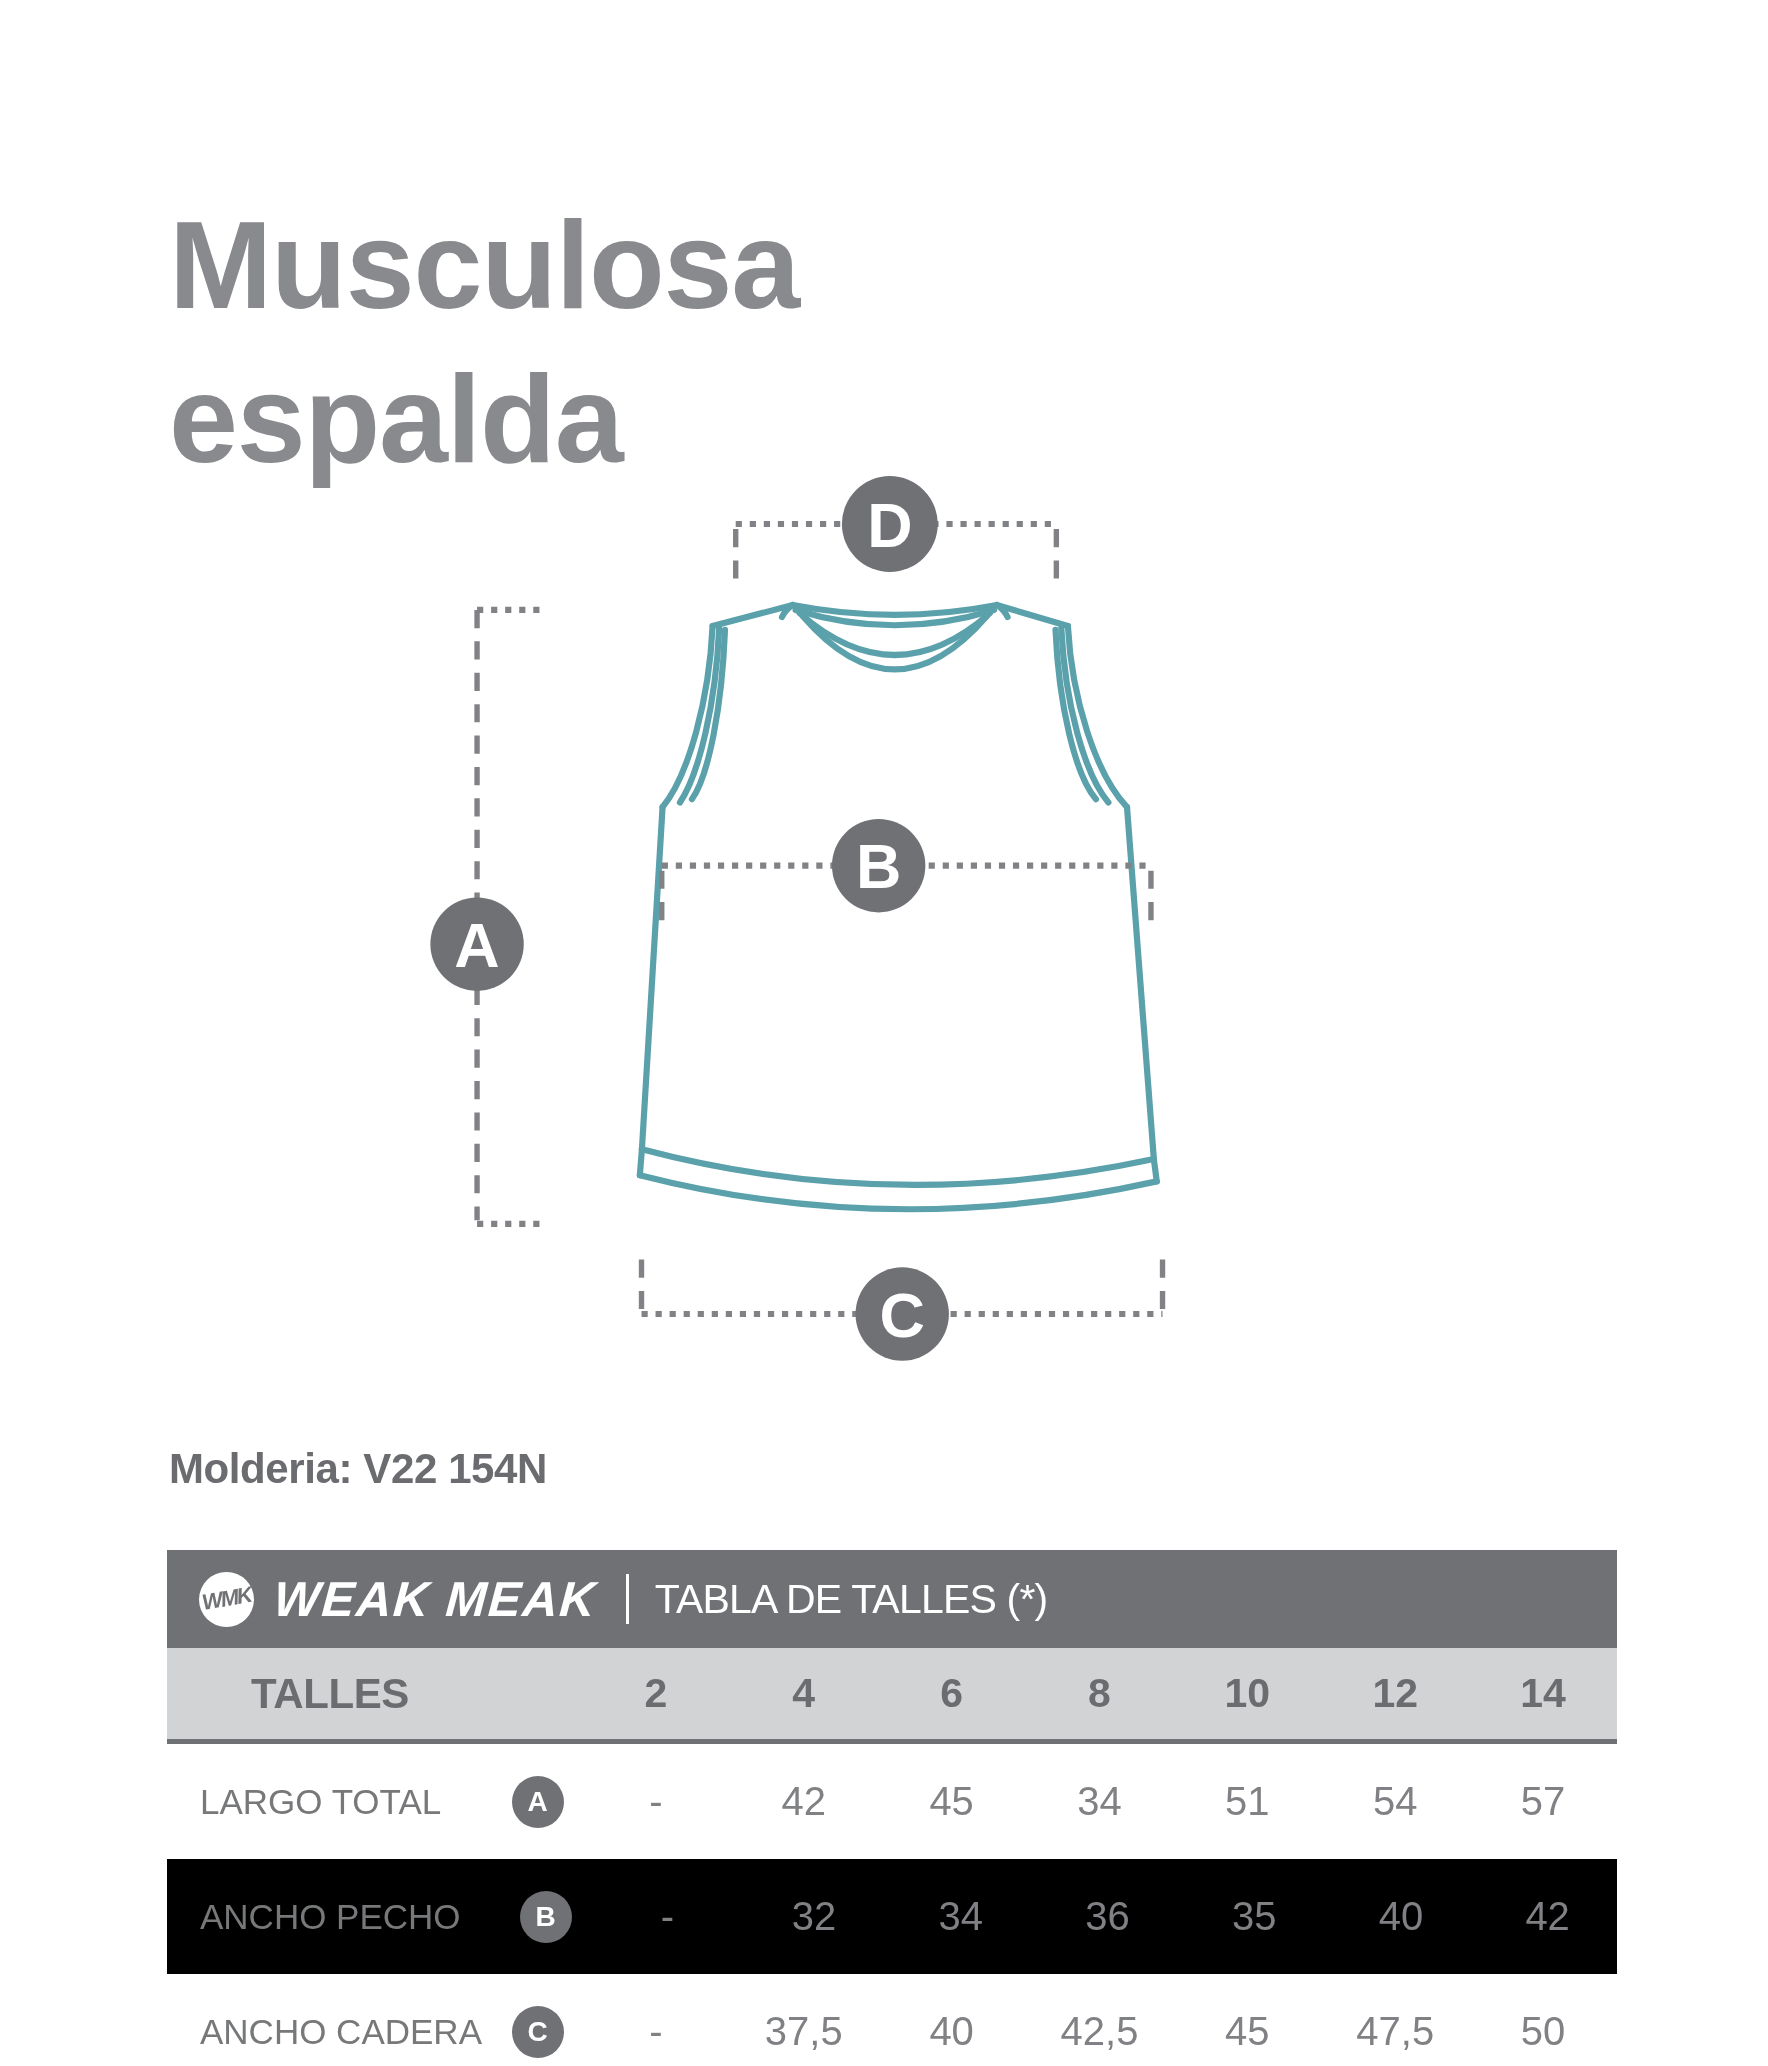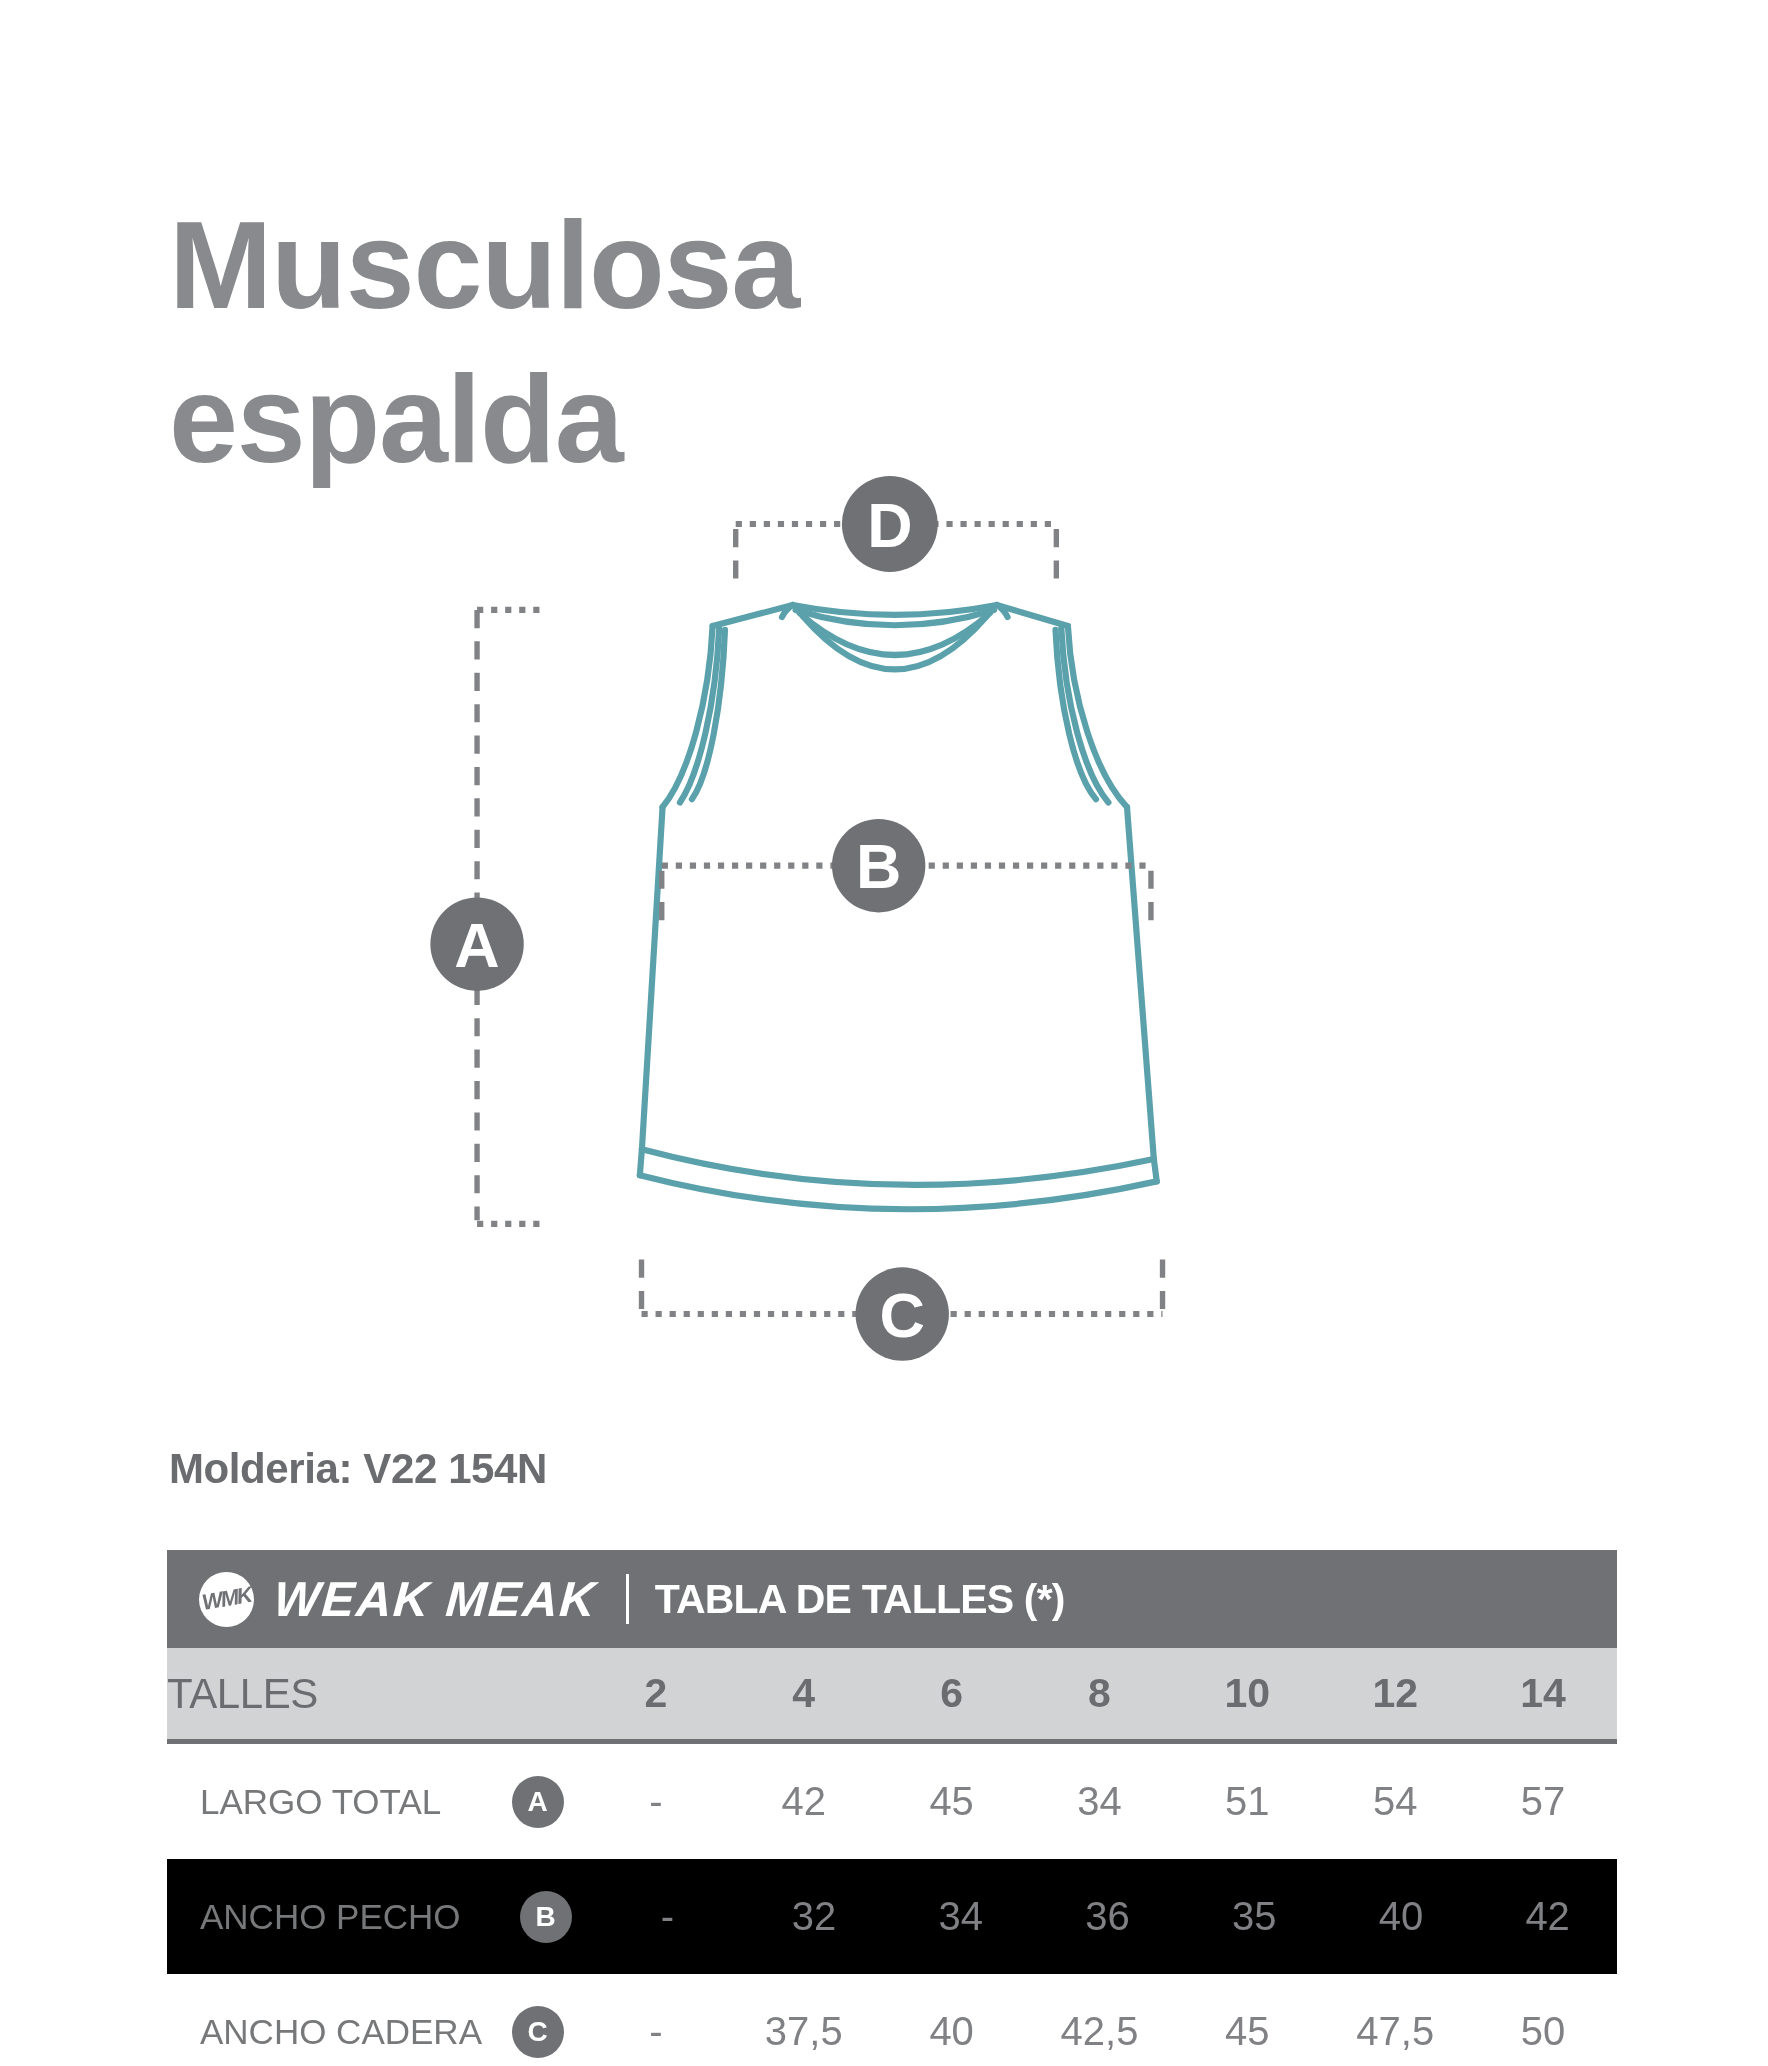--- a/index.html
+++ b/index.html
@@ -83,39 +83,40 @@
   }
   .header-sep{
     width:2.9px;height:50px;
     background:#ffffff;
     margin:0 26px 0 29px;
     flex:0 0 auto;
   }
   .header-title{
     color:#ffffff;
     font-size:41px;
-    font-weight:bold;
+    font-weight:normal;
     letter-spacing:-0.8px;
     white-space:nowrap;
   }
   .grid-row{
     display:grid;
     grid-template-columns:326px 89px repeat(7,1fr);
     align-items:center;
   }
   .talles-row{
     height:91px;
     background:#d2d3d4;
     border-bottom:5.4px solid #707175;
   }
   .talles-label{
     font-size:42px;
-    font-weight:normal;
+    font-weight:bold;
     color:#6b6c70;
     letter-spacing:-0.4px;
+    text-align:center;
   }
   .size-head{
     text-align:center;
     font-size:41px;
     font-weight:bold;
     color:#6b6c70;
   }
   .data-row{height:115px;background:#ffffff;}
   .data-row.alt{background:#000000;gap:8px;}
   .data-row.last{border-bottom:5.4px solid #707175;}

